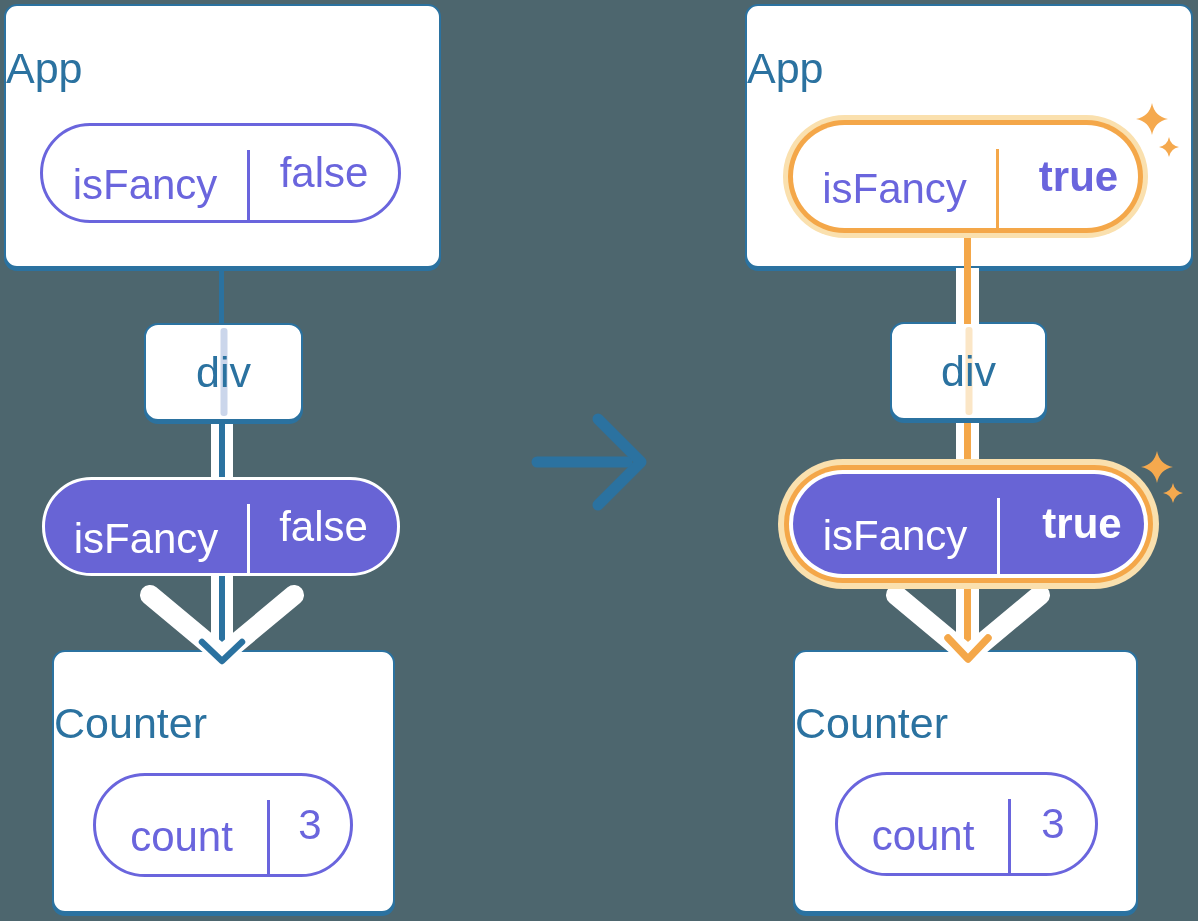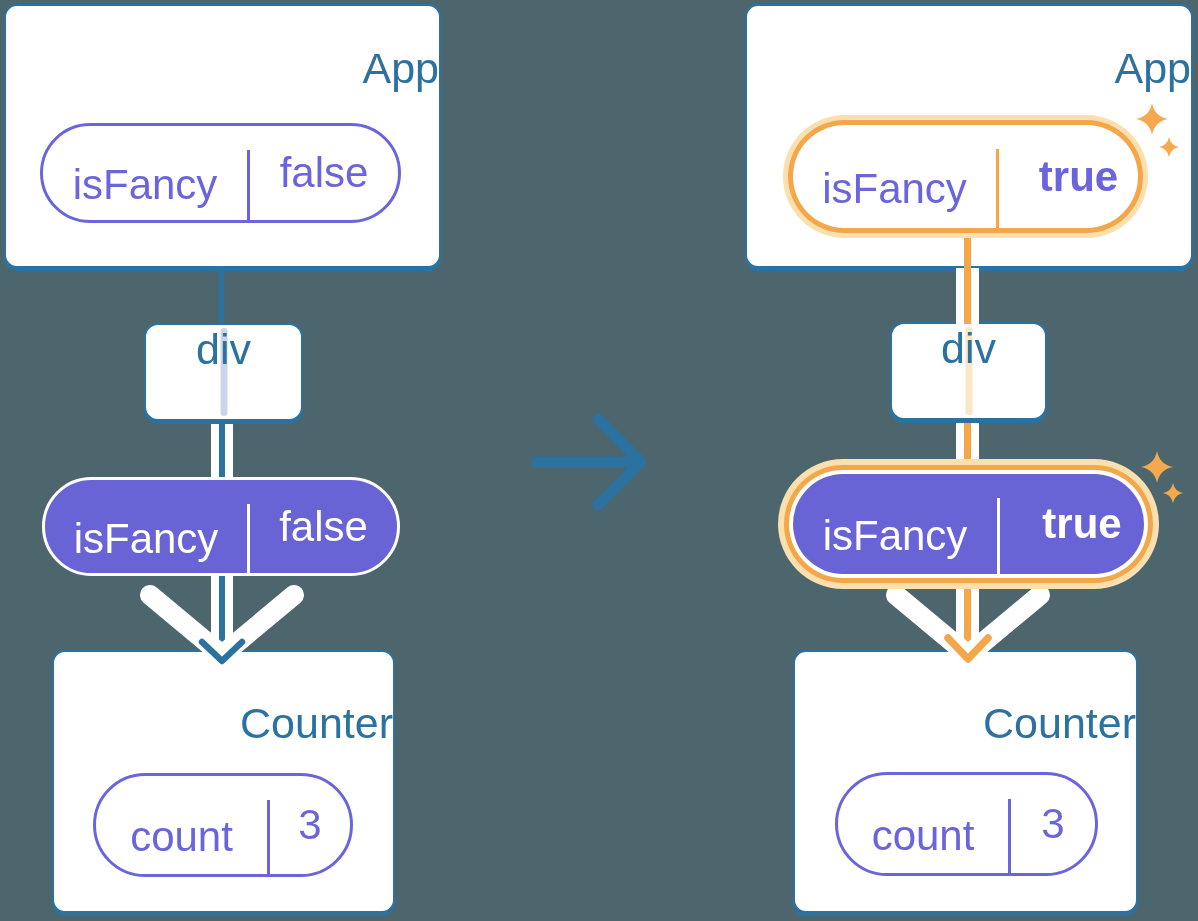--- a/index.html
+++ b/index.html
@@ -8,21 +8,21 @@
     background:#4D666E;
     font-family:"Liberation Sans","DejaVu Sans",sans-serif;
   }
   
   .card{
     position:absolute;box-sizing:border-box;background:#fff;
     border:2px solid #2B72A0;border-radius:13px;
     box-shadow:0 3px 0 #2B72A0;z-index:2;
   }
   .ctitle{
-    position:absolute;left:0;right:0;text-align:right;
+    position:absolute;left:0;right:0;text-align:left;
     color:#2B72A0;font-size:43px;font-weight:500;line-height:1.1;
   }
   
   .pill{
     position:absolute;box-sizing:border-box;display:flex;align-items:stretch;
     border-radius:999px;z-index:4;
   }
   .pill-outline{border:3px solid #6A65DD;background:#fff;}
   .pill-filled{border:3px solid #ffffff;background:#6864D5;}
   .cell{display:flex;align-items:center;justify-content:center;font-size:42px;}
@@ -52,21 +52,21 @@
   .band{position:absolute;display:flex;}
   .band > div{height:100%;}
   .w8{width:8px;background:#fff;}
   .c6{width:6px;background:#2B72A0;}
   .o7{width:7px;background:#F4A749;}
   .gap7{width:7px;background:transparent;}
   .thru{
     position:absolute;top:3px;bottom:3px;width:7px;left:50%;
     transform:translateX(-50%);border-radius:3px;
   }
-  .divnode{display:flex;align-items:flex-start;justify-content:center;}
+  .divnode{display:flex;align-items:center;justify-content:center;}
   .divnode .lbl{position:relative;color:#2B72A0;font-size:43px;font-weight:500;}
   svg{position:absolute;overflow:visible;}
 </style>
 </head>
 <body>
 
 <div id="stage">
 
   <div>
 

